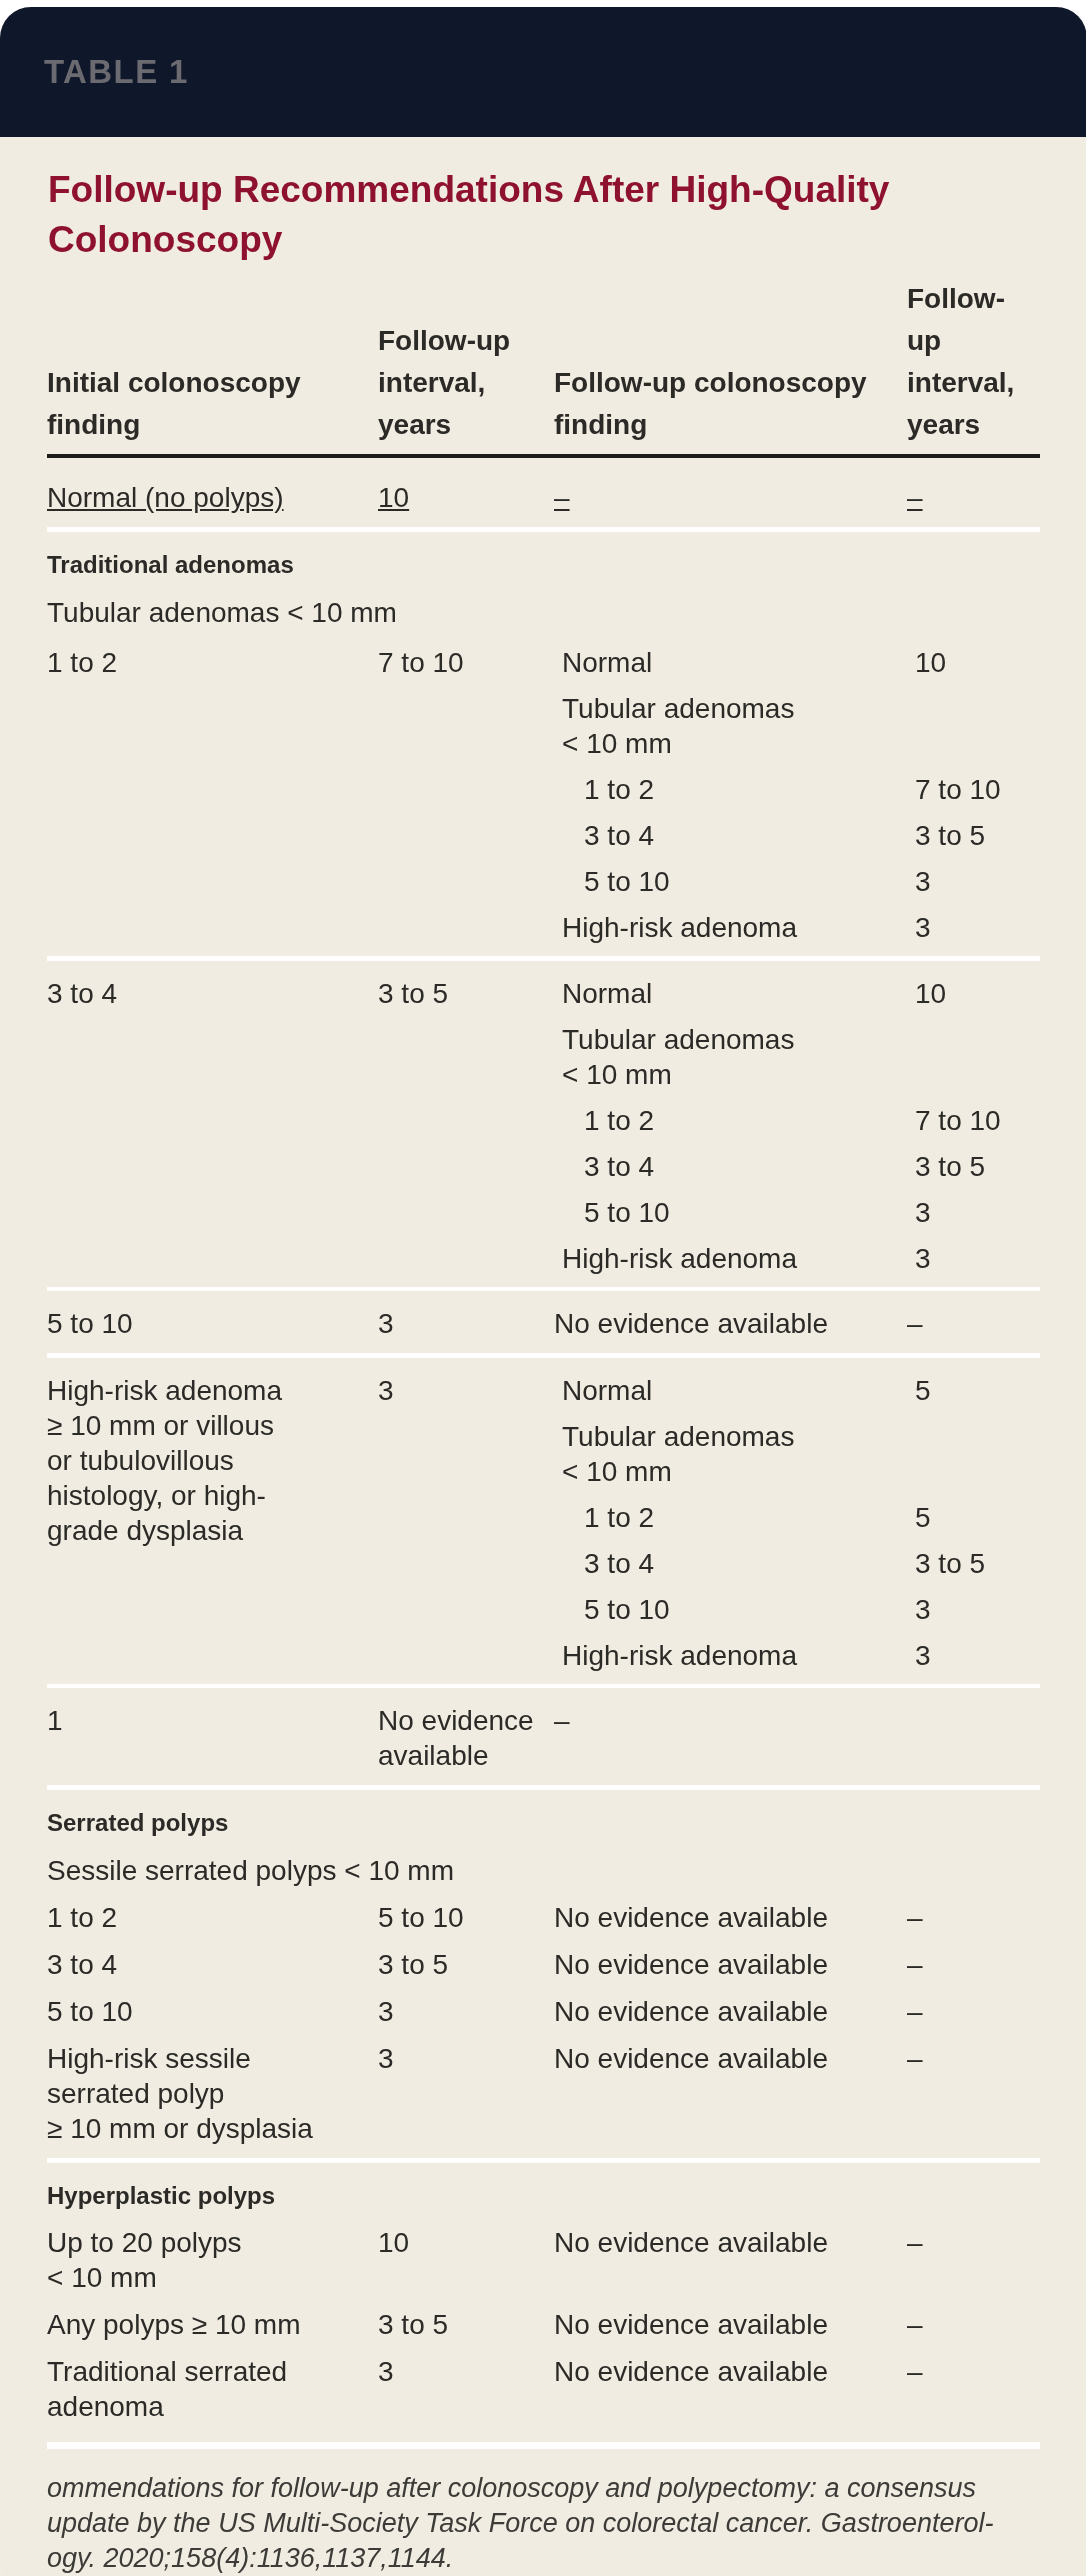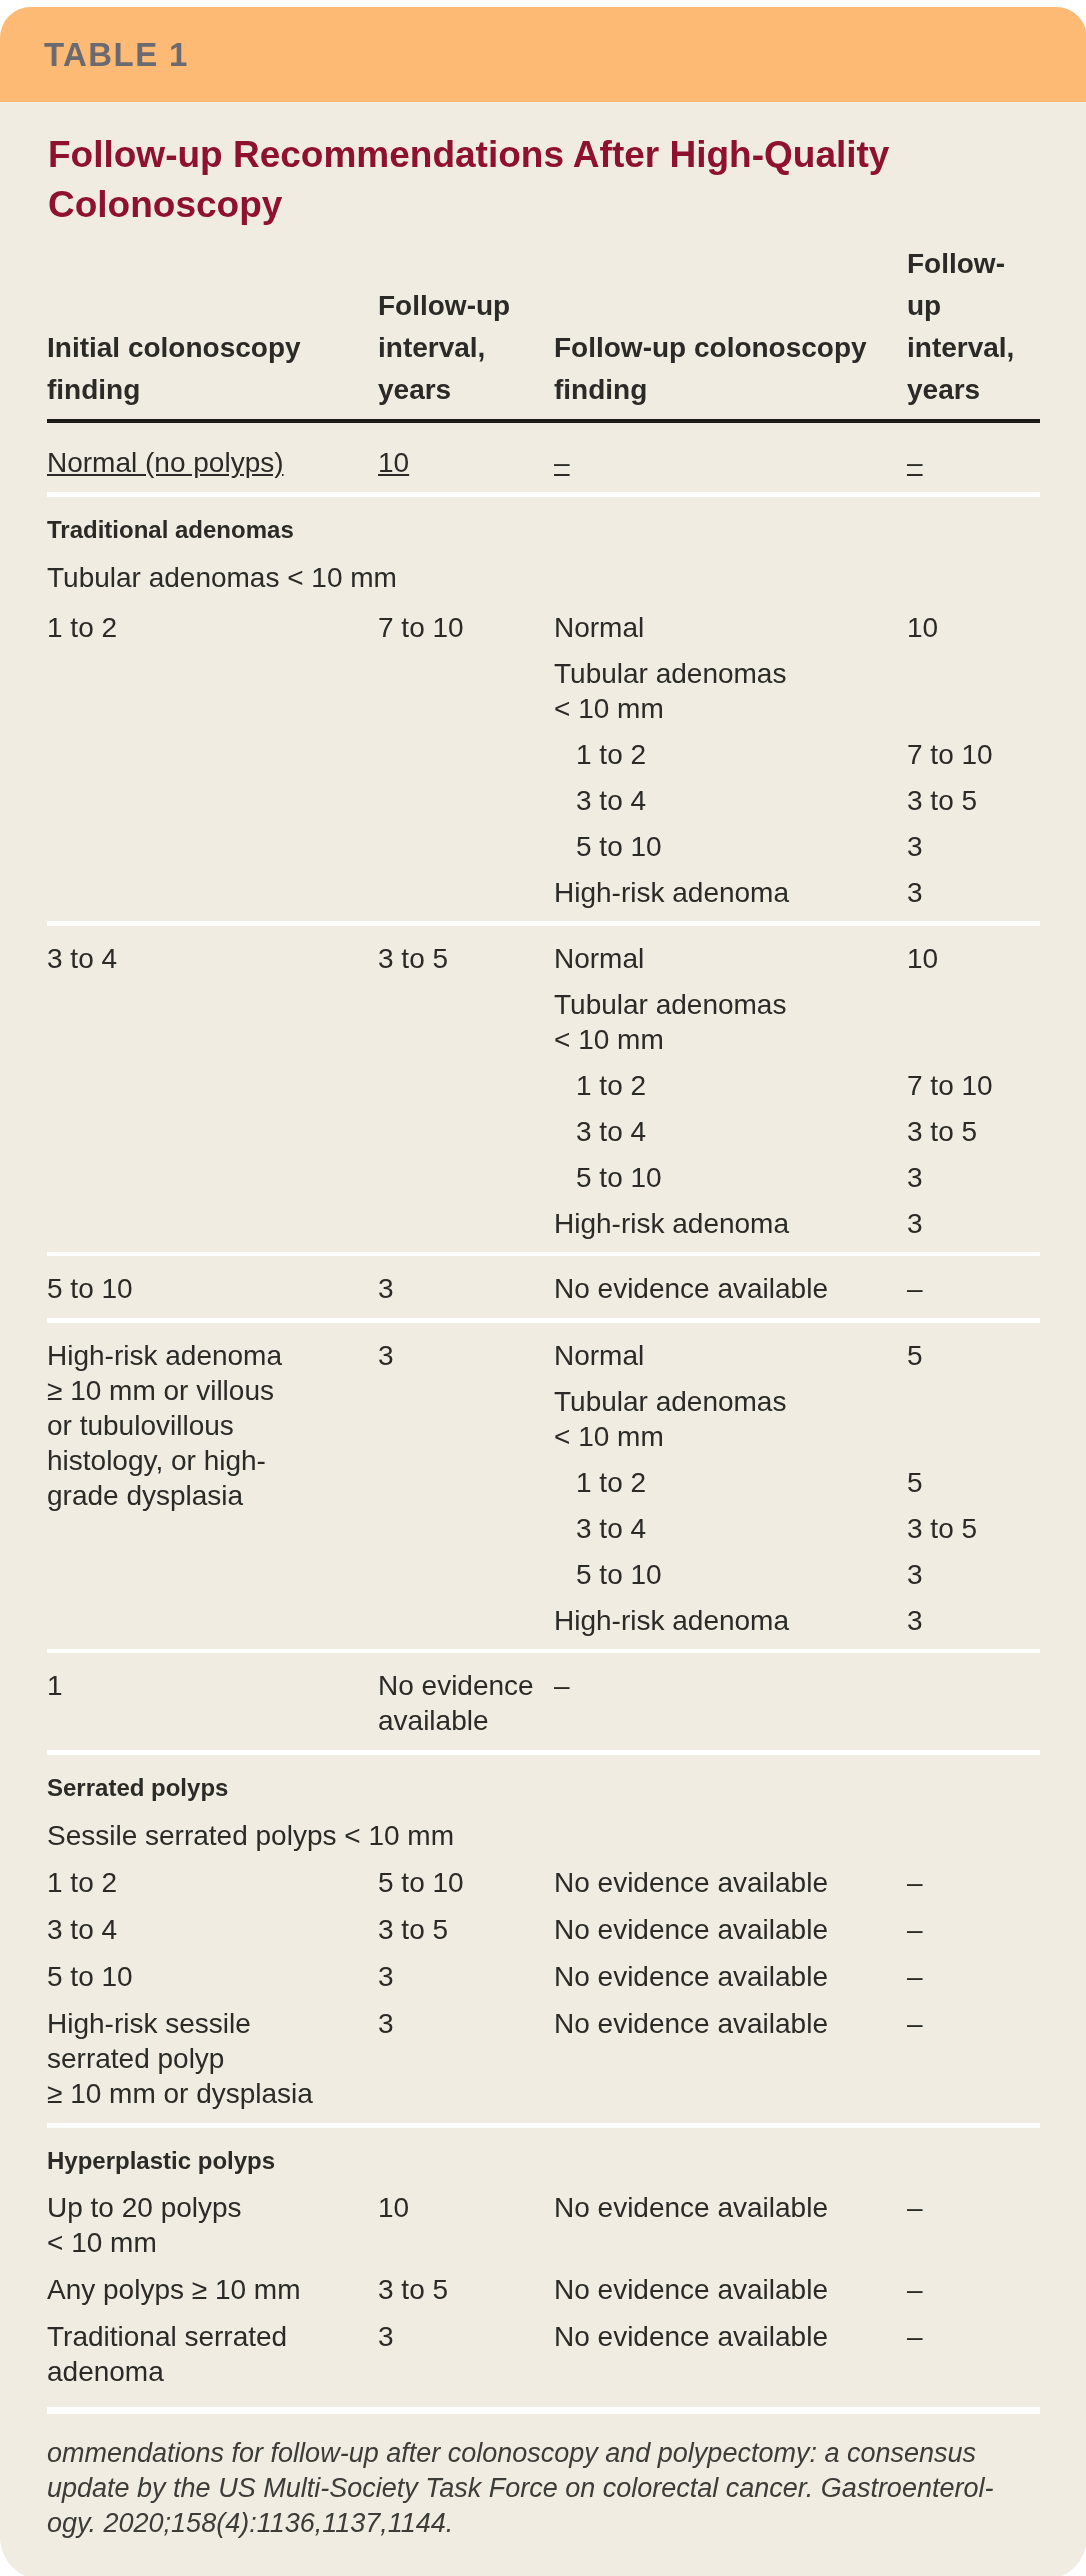--- a/index.html
+++ b/index.html
@@ -10,22 +10,22 @@
     color:#2b2a27;
   }
   .card{
     width:1087px;
     margin:7.4px 0 11px 0;
     background:#f1ece1;
     border-radius:31px 31px 43px 43px;
     overflow:hidden;
   }
   .band{
-    background:#fdba74;
-    height:95px;
+    background:#0f172a;
+    height:130px;
     display:flex;
     align-items:center;
     padding:16px 44px;
     box-sizing:border-box;
   }
   .table-label{
     font-size:33px;
     font-weight:700;
     color:#6b6a70;
     letter-spacing:1.4px;
@@ -69,20 +69,21 @@
   .sep{height:4.6px;background:#ffffff;margin:11px 0 15px 0;}
   .sep-thick{height:7.4px;background:#ffffff;margin:18.5px 0;}
   .sec-h{font-size:24px;font-weight:700;line-height:35px;margin-top:9.2px;}
   .sub-h{font-size:28px;line-height:35px;margin-top:13px;}
   .row.block{margin-top:15px;}
   .subrows{
     grid-column:3/5;
     display:flex;
     flex-direction:column;
     row-gap:11px;
+    margin-left:8px;
   }
   .subrow{
     display:grid;
     grid-template-columns:353px 1fr;
     font-size:28px;
     line-height:35px;
   }
   .subrow > div{white-space:pre-line;padding-right:15px;box-sizing:border-box;}
   .subrow.indent .s-label{padding-left:22px;}
   .footnote{

